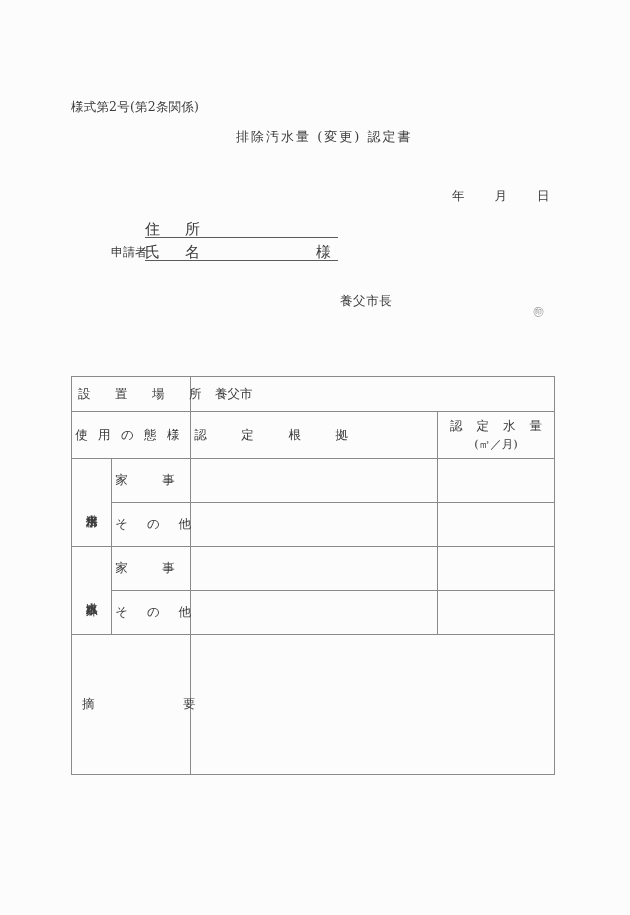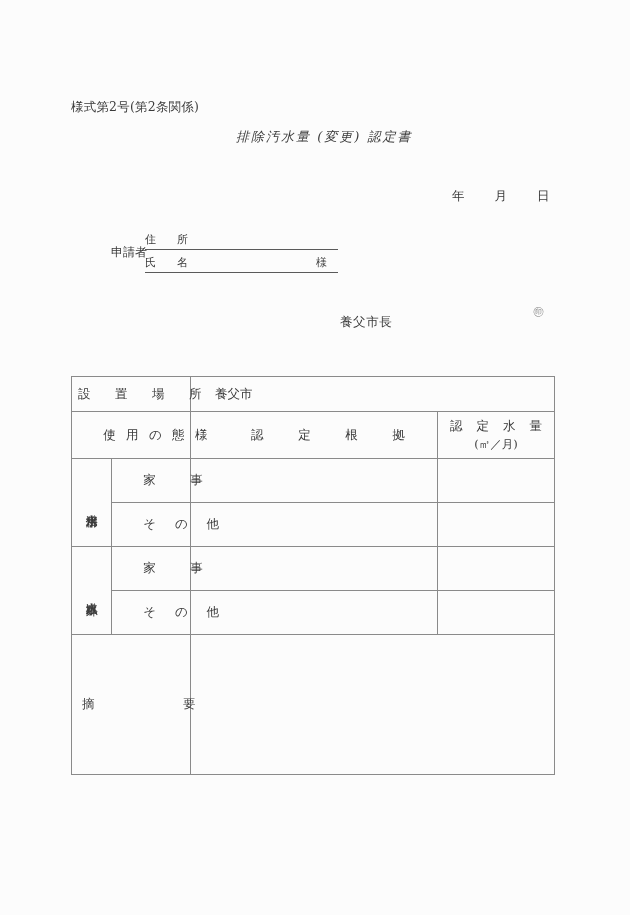--- a/index.html
+++ b/index.html
@@ -33,21 +33,20 @@
     letter-spacing: 0.2px;
     white-space: nowrap;
   }
   .doc-title {
     position: absolute;
     left: 236px;
     top: 128px;
     font-size: 13px;
     letter-spacing: 2.0px;
     white-space: nowrap;
-    font-style: italic;
   }
 
   
   .date-line {
     position: absolute;
     left: 452px;
     top: 188px;
     font-size: 12.5px;
     white-space: nowrap;
   }
@@ -58,23 +57,23 @@
     position: absolute;
     left: 111px;
     top: 232px;
     font-size: 12px;
     white-space: nowrap;
     margin-top: 12px;
   }
   .applicant-rows {
     position: absolute;
     left: 145px;
-    top: 232px;
+    top: 220px;
     width: 200px;
-    font-size: 11px;
+    font-size: 15px;
   }
   .app-row {
     position: relative;
     height: 23px;
     white-space: nowrap;
   }
   .app-row .fieldname {
     display: inline-block;
     letter-spacing: 5px;
   }
@@ -89,21 +88,21 @@
   .honorific {
     position: absolute;
     left: 171px;
     top: 0px;
   }
 
   
   .mayor {
     position: absolute;
     left: 340px;
-    top: 314px;
+    top: 293px;
     font-size: 12.5px;
     letter-spacing: 0.6px;
     white-space: nowrap;
   }
   .seal {
     position: absolute;
     left: 533px;
     top: 306px;
     font-size: 11px;
     color: #7a7a7a;
@@ -145,25 +144,23 @@
 
   .lbl-spread {
     display: block;
     text-align: center;
     letter-spacing: 6px;
     text-indent: 6px;
     white-space: nowrap;
   }
   .lbl-spread-sm {
     display: block;
-    text-align: center;
     letter-spacing: 3.2px;
     text-indent: 3.2px;
     white-space: nowrap;
-    margin-left: 28px;
   }
   .lbl-left {
     display: block;
     padding-left: 24px;
     white-space: nowrap;
   }
 
   .row-place td { height: 34px; }
   .row-head  td { height: 46px; }
   .row-data  td { height: 43px; }

